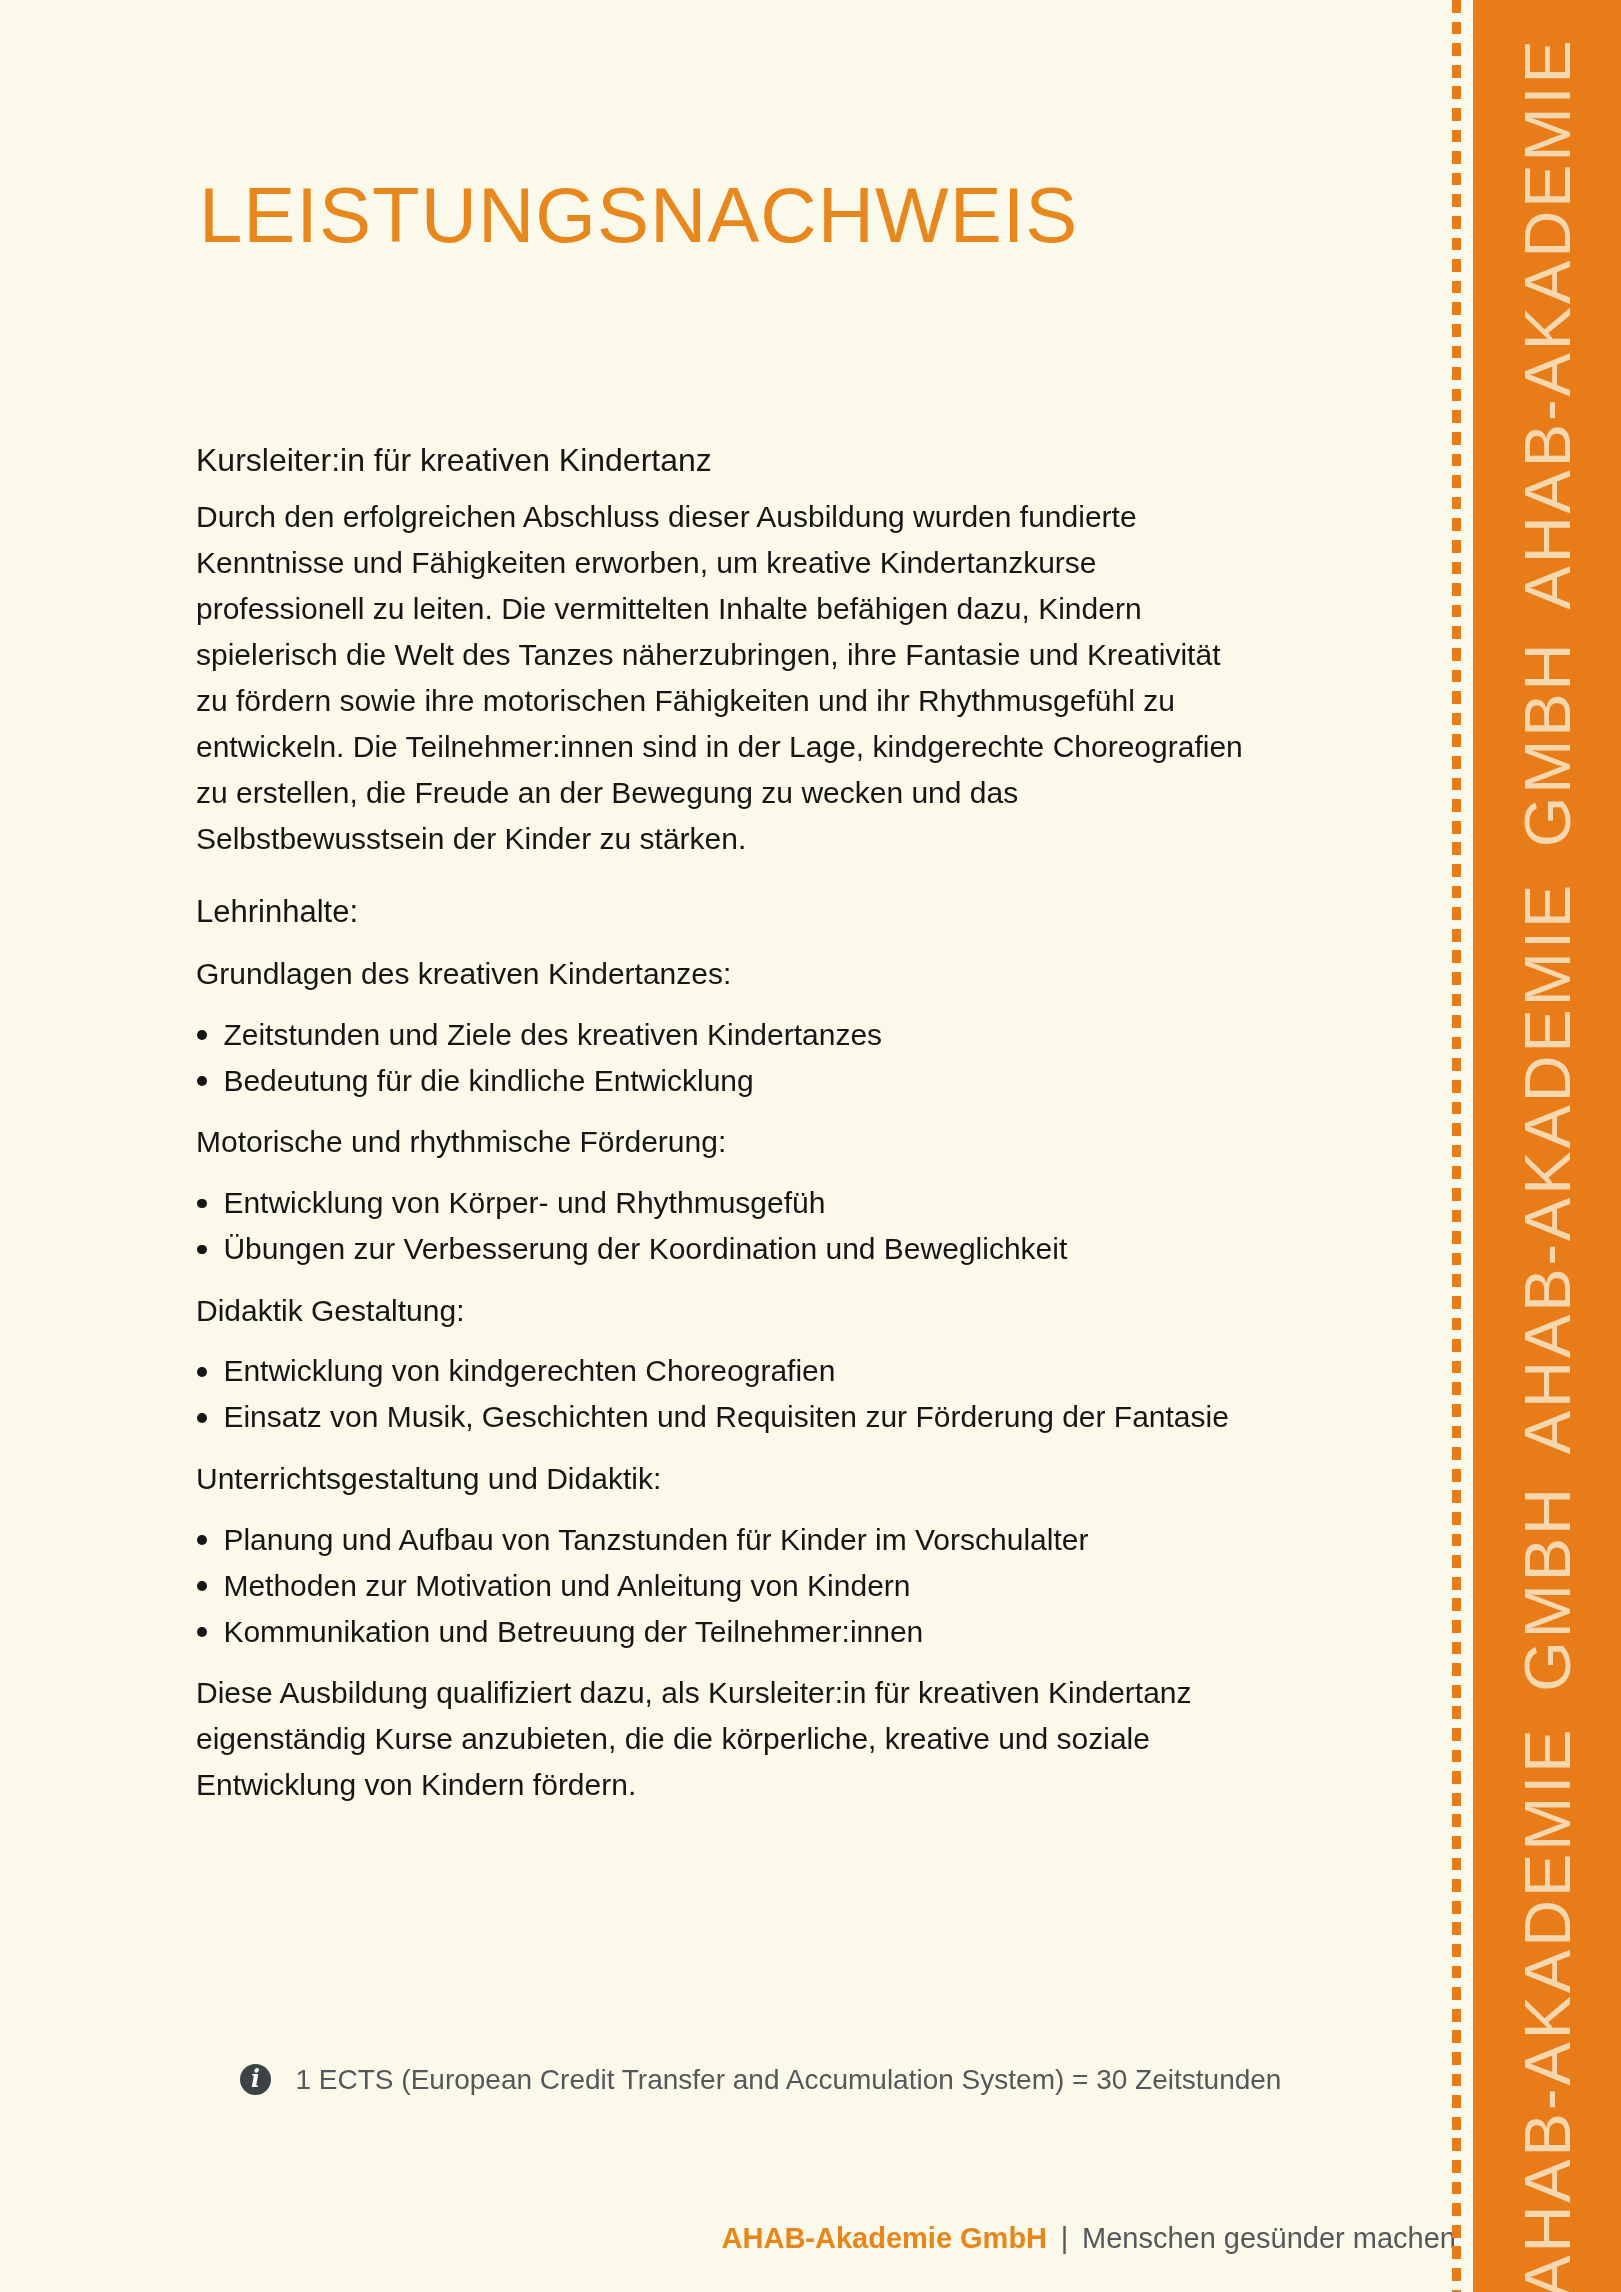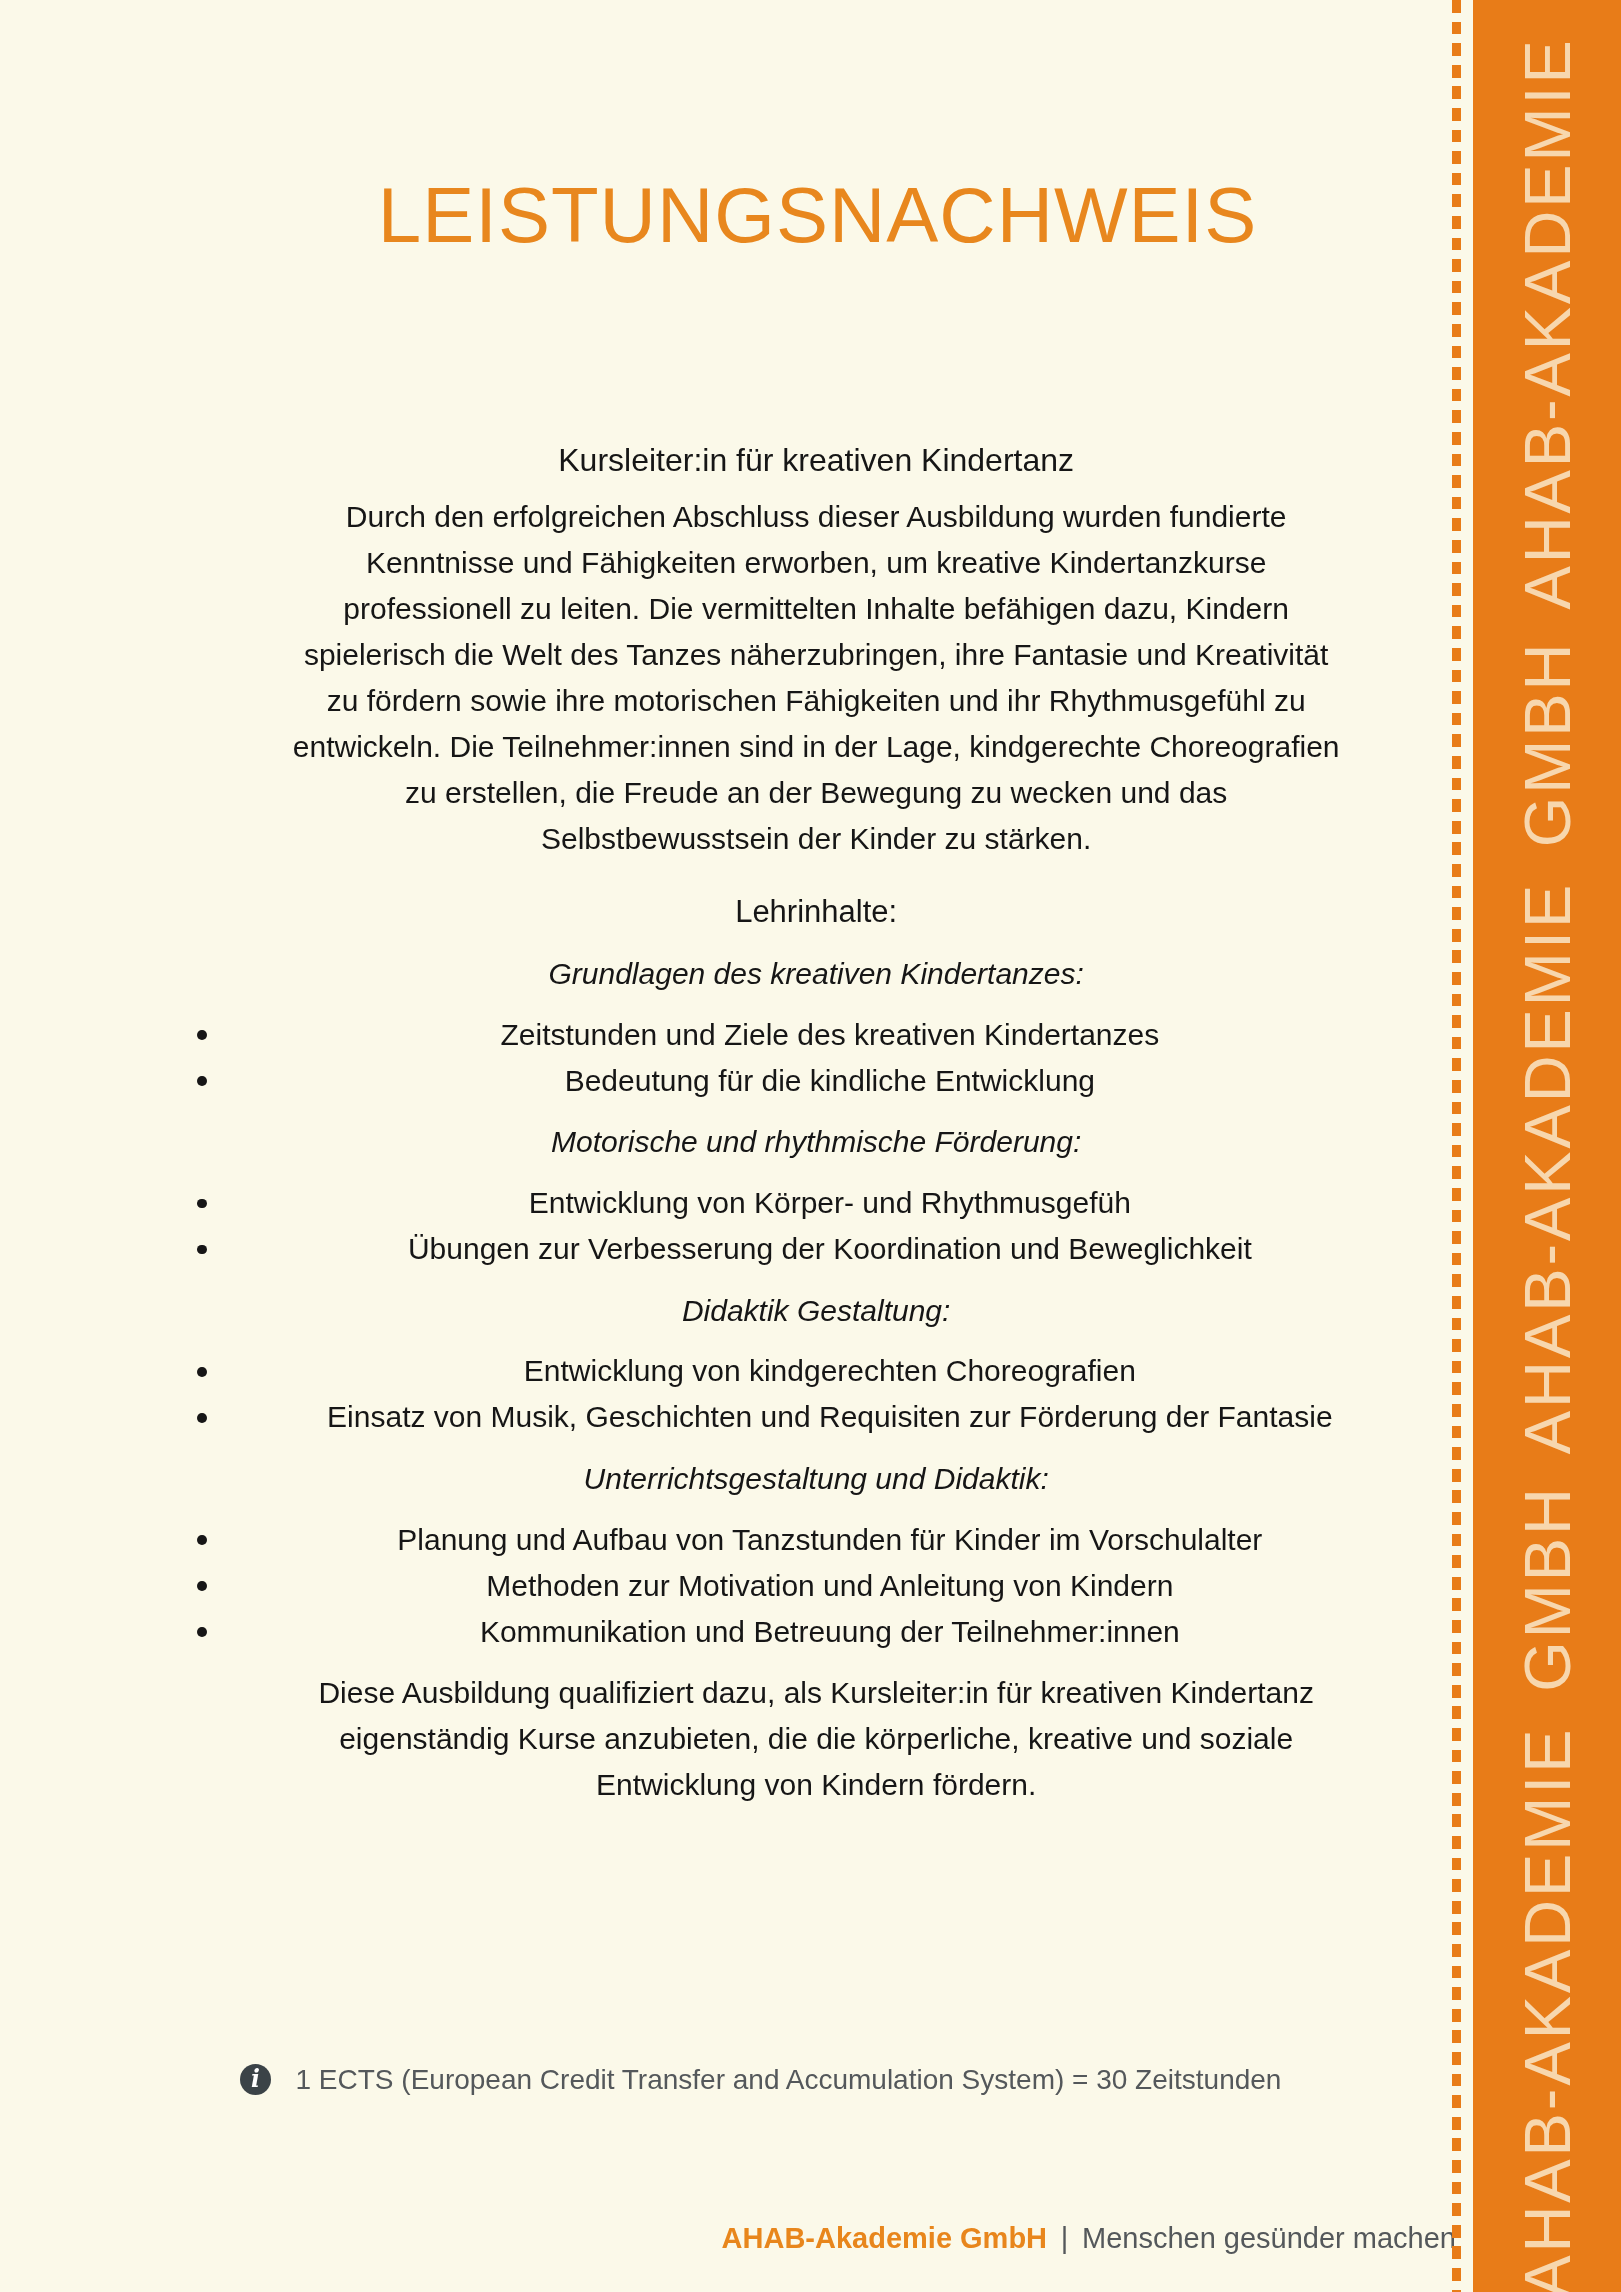--- a/index.html
+++ b/index.html
@@ -8,40 +8,40 @@
     width:1621px;height:2293px;
     background:#FBF9E9;
     overflow:hidden;
     font-family:"Liberation Sans", sans-serif;
     color:#161616;
   }
   .content{
     position:absolute;left:0;top:0;
     width:1452px;box-sizing:border-box;
     padding:167px 15.7px 0 196px;
-    font-size:30px;line-height:46px;text-align:center;
+    font-size:30px;line-height:46px;
   }
   .doc-title{
     font-size:78px;line-height:96px;
     font-weight:300;
     letter-spacing:1px;
     color:#E8871E;
     margin:0 0 174px 2.9px;
   }
   .course-heading{
     font-size:32px;font-weight:normal;line-height:46px;
     margin:0 0 10.8px 0;
   }
   .para{white-space:pre-line;margin:0 0 27.4px 0;}
   .para-closing{white-space:pre-line;margin:0;}
   .lehrinhalte-heading{
     font-size:31px;font-weight:normal;line-height:46px;
     margin:0 0 15.7px 0;
   }
-  .subhead{margin:0 0 14.7px 0;font-style:italic;}
+  .subhead{margin:0 0 14.7px 0;}
   ul.bullets{list-style:none;margin:0 0 15.7px 0;padding:0;}
   ul.bullets li{position:relative;padding-left:27.4px;}
   ul.bullets li::before{
     content:"";position:absolute;left:1px;top:18.6px;
     width:9.8px;height:9.8px;border-radius:50%;background:#161616;
   }
   .note{
     position:absolute;left:240px;top:2064px;
     display:flex;align-items:center;gap:24.5px;
     color:#54585B;font-size:28px;line-height:31px;

